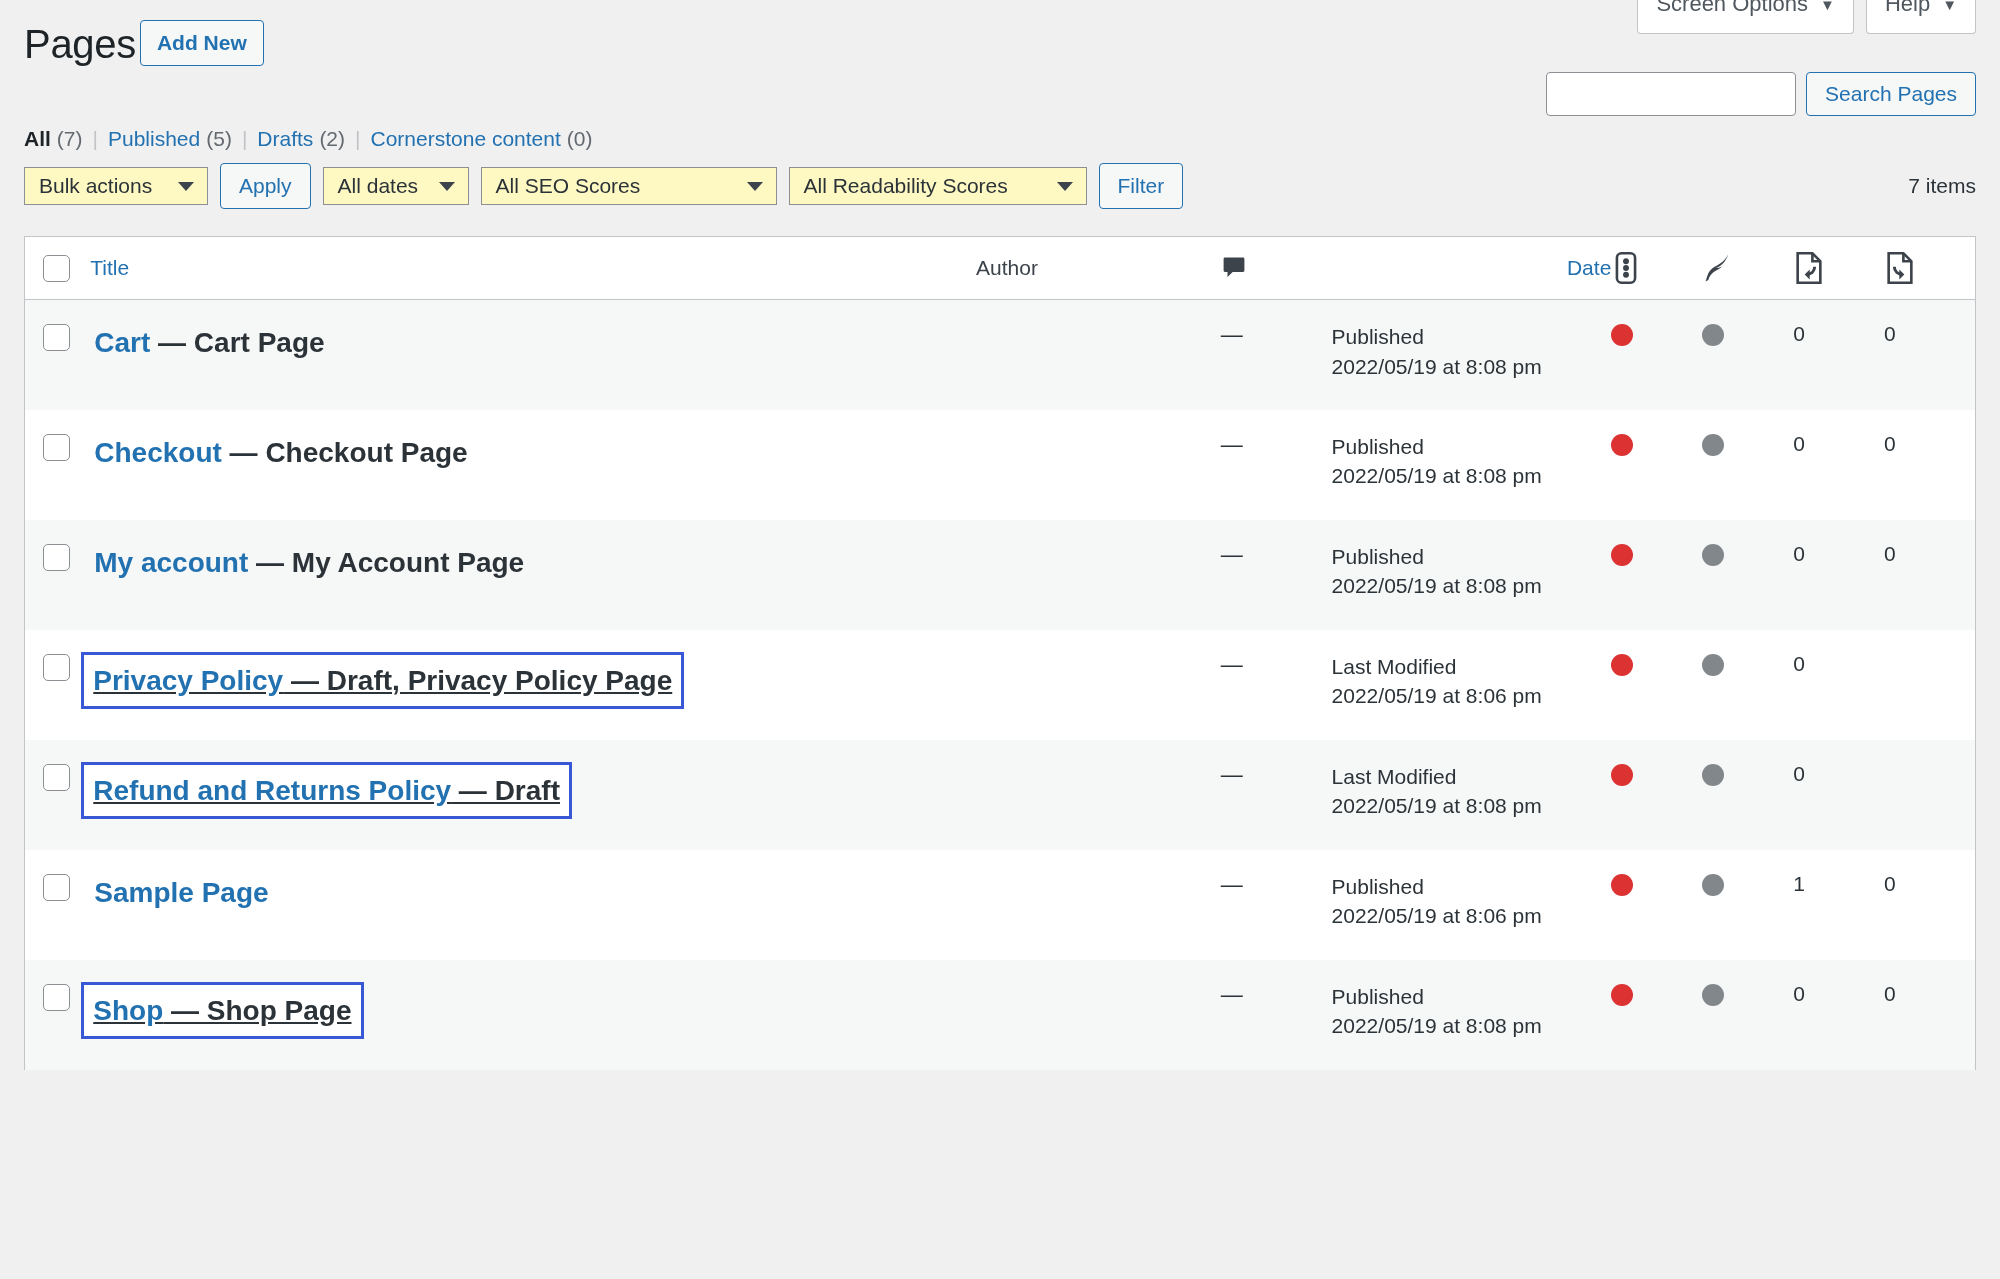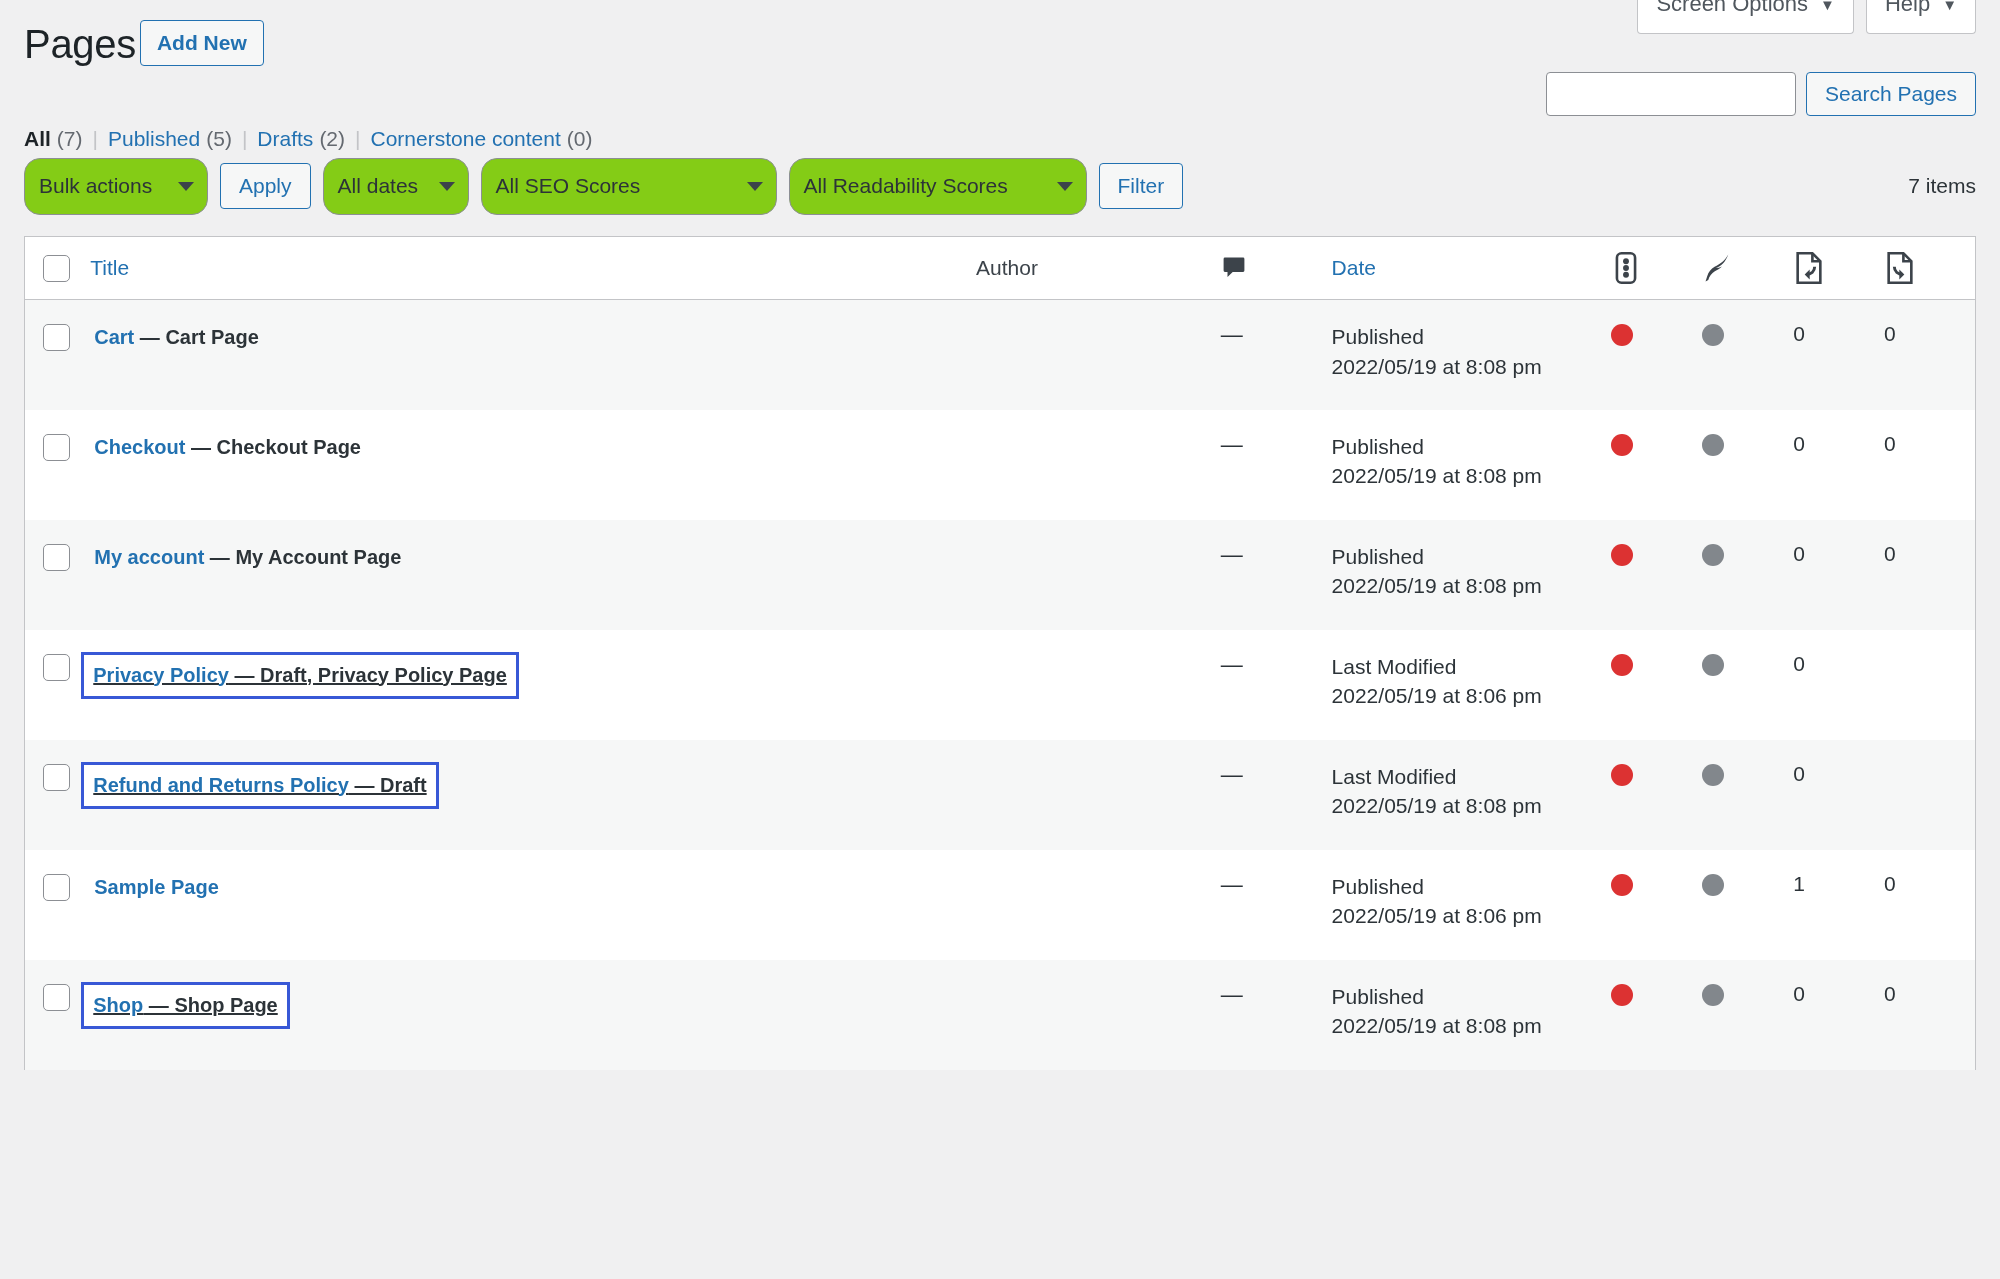--- a/index.html
+++ b/index.html
@@ -130,24 +130,24 @@
     position: absolute;
     top: 163px;
     left: 24px;
     right: 24px;
     height: 46px;
     display: flex;
     align-items: center;
   }
   .select-box {
     position: relative;
-    height: 57px;
+    height: 38px;
     border: 1px solid #8c8f94;
-    border-radius: 16px;
-    background: #84cc16;
+    border-radius: 0;
+    background: #fef9c3;
     display: flex;
     align-items: center;
     padding: 0 44px 0 14px;
     font-size: 21px;
     color: #2c3338;
     cursor: pointer;
     margin-right: 12px;
     white-space: nowrap;
   }
   .select-box .chev {
@@ -202,21 +202,21 @@
     border-bottom: 1px solid #c3c4c7;
     background: #fff;
     height: 62px;
   }
   thead th a { color: #2271b1; text-decoration: none; cursor: pointer; }
 
   .col-cb    { width: 56px;  padding-left: 18px !important; }
   .col-title { width: 760px; }
   .col-author{ width: 210px; }
   .col-comments { width: 95px; }
-  .col-date  { width: 240px; }
+  .col-date  { width: 240px; text-align: right; }
   .col-seo   { width: 78px; }
   .col-read  { width: 78px; }
   .col-inl   { width: 78px; }
   .col-outl  { width: 78px; }
 
   .cb {
     width: 27px; height: 27px;
     border: 1px solid #8c8f94;
     border-radius: 5px;
     background: #fff;
@@ -231,21 +231,21 @@
     vertical-align: top;
     padding: 22px 0 0 0;
     font-size: 21px;
     color: #2c3338;
     height: 110px;
   }
   tbody td.cb-td { padding-left: 18px; padding-top: 24px; }
 
   .row-title {
     display: inline-block;
-    font-size: 20px;
+    font-size: 28px;
     line-height: 1.35;
     padding: 2px 4px;
   }
   .row-title.highlight {
     border: 3px solid #3858d6;
     padding: 7px 9px;
     margin-left: -9px;
     background: #fff;
     text-decoration: underline;
   }

